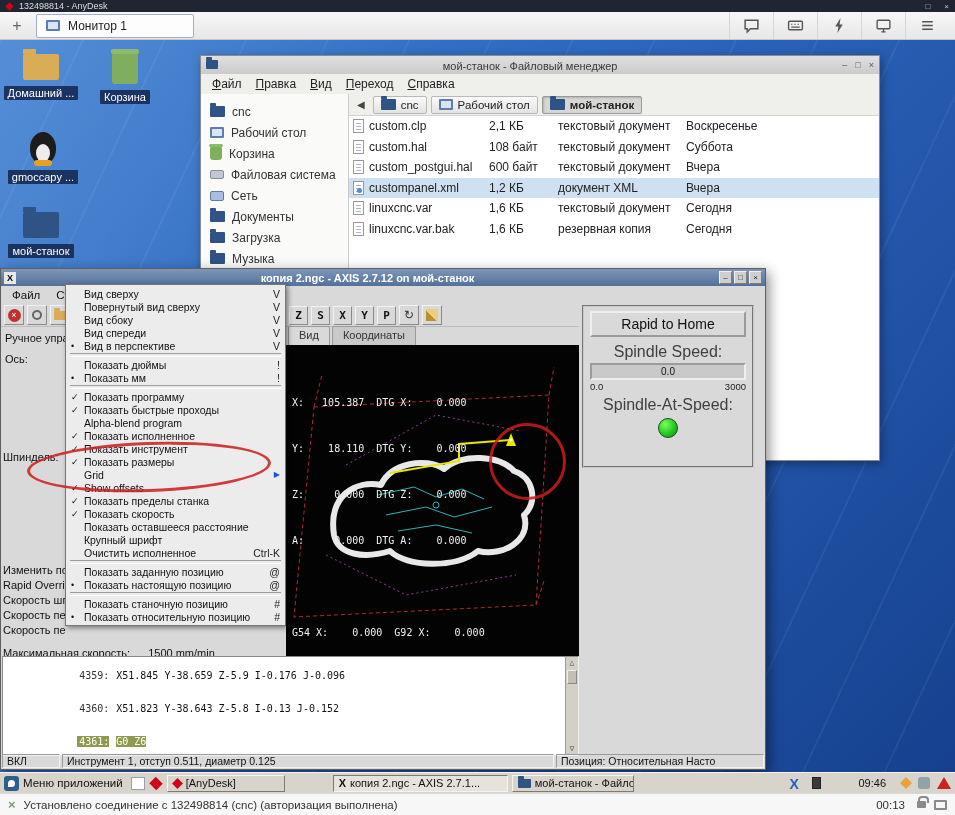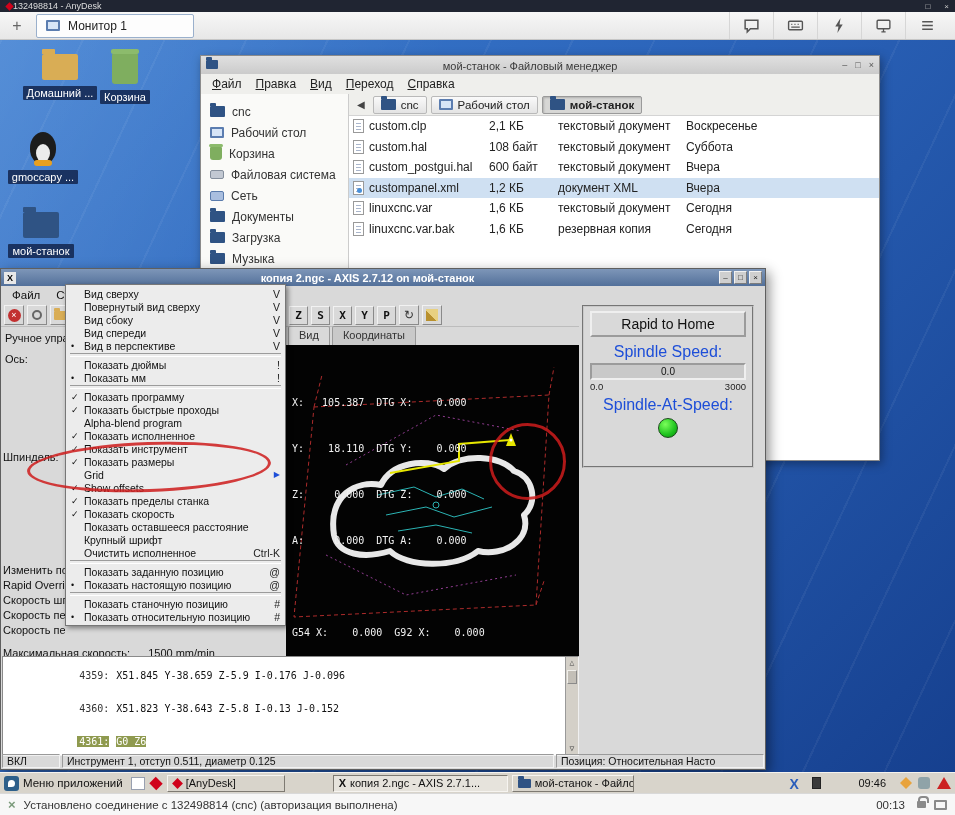--- a/index.html
+++ b/index.html
@@ -1,21 +1,21 @@
 <!DOCTYPE html>
 <html><head>
 <meta charset="utf-8">
 <style>
 *{margin:0;padding:0;box-sizing:border-box}
 body{font-family:"Liberation Sans",sans-serif;background:#666}
 button{font-family:inherit;background:none;border:none}
 .screen{position:relative;width:955px;height:815px;overflow:hidden;background:#000}
 
 
-.ad-titlebar{position:absolute;left:0;top:0;width:955px;height:12px;background:#202532;display:flex;align-items:center;padding:0 6px;z-index:90}
+.ad-titlebar{position:absolute;left:0;top:0;width:955px;height:12px;background:#202532;display:flex;align-items:center;gap:6px;padding:0 6px;z-index:90}
 .ad-title{color:#ddd;font-size:9px;line-height:12px;white-space:nowrap}
 .ad-win-controls{margin-left:auto;display:flex;gap:14px;color:#c9c9c9;font-size:8px}
 .ad-tabbar{position:absolute;left:0;top:12px;width:955px;height:28px;background:linear-gradient(#f7f7f7,#e7e7e7);border-bottom:1px solid #c6c6c6;display:flex;align-items:center;padding:0 6px;z-index:90}
 .ad-plus{font-size:16px;color:#666;width:22px;text-align:center;cursor:default}
 .ad-tab{display:flex;align-items:center;gap:8px;width:158px;height:24px;background:#fdfdfd;border:1px solid #9ab0cc;border-radius:2px;padding:0 9px;font-size:12px;color:#222;margin-left:8px;white-space:nowrap}
 .ad-actions{margin-left:auto;display:flex;height:100%}
 .ad-action{width:44px;display:flex;align-items:center;justify-content:center;border-left:1px solid #d6d6d6;color:#555}
 .ad-status{position:absolute;left:0;top:793px;width:955px;height:22px;background:#f7f7f7;border-top:1px solid #d9d9d9;display:flex;align-items:center;gap:8px;padding:0 8px;font-size:11.5px;color:#333;z-index:90}
 .ad-timer{margin-left:auto;margin-right:4px}
 .icon-session{color:#7a9a7a;font-weight:bold;font-size:13px}
@@ -23,21 +23,21 @@
 .icon-padlock::before{content:"";position:absolute;top:-5px;left:1px;width:7px;height:5px;border:2px solid #8a8a8a;border-bottom:none;border-radius:4px 4px 0 0}
 .icon-monitor-sm{width:13px;height:10px;border:2px solid #8a8a8a;border-radius:1px;flex:none}
 
 
 .desktop{position:absolute;left:0;top:40px;width:955px;height:732px;overflow:hidden;
 background:
 linear-gradient(115deg, rgba(255,255,255,.12) 0%, rgba(255,255,255,0) 35%),
 repeating-linear-gradient(115deg, rgba(255,255,255,.05) 0 2px, rgba(0,0,0,0) 2px 74px),
 linear-gradient(135deg,#3e7fd2 0%,#2a62b8 45%,#16408f 100%)}
 .dt-icon{position:absolute;width:78px;display:flex;flex-direction:column;align-items:center;gap:6px;cursor:default}
-.dt-icon:nth-of-type(1){left:21px;top:14px}
+.dt-icon:nth-of-type(1){left:2px;top:14px}
 .dt-icon:nth-of-type(2){left:86px;top:14px}
 .dt-icon:nth-of-type(3){left:4px;top:92px}
 .dt-icon:nth-of-type(4){left:2px;top:172px}
 .dt-label{background:rgba(16,33,72,.82);color:#fff;font-size:11px;padding:1px 4px;border-radius:1px;white-space:nowrap}
 .dt-img{display:block}
 
 
 .icon-folder{width:15px;height:11px;background:#d9ad55;border-radius:1px;position:relative;flex:none;display:inline-block}
 .icon-folder::before{content:"";position:absolute;top:-3px;left:0;width:6px;height:3px;background:inherit;border-radius:1px 1px 0 0}
 .icon-folder.darkblue{background:#2f5384}
@@ -123,21 +123,21 @@
 #ll-axis{left:4px;top:84px}
 #ll-spindle{left:2px;top:182px}
 #ll-feed{left:2px;top:295px;width:62px}
 #ll-rapid{left:2px;top:310px;width:62px}
 #ll-sspeed{left:2px;top:325px;width:62px}
 #ll-jog{left:2px;top:340px;width:62px}
 #ll-jog2{left:2px;top:355px;width:62px}
 #ll-maxv{left:2px;top:378px;width:260px;display:flex;gap:18px}
 .axis-rpanel{position:absolute;left:581px;top:36px;width:172px;height:163px;background:#d9d9d9;border:2px groove #c9c9c9;padding:4px 6px;display:flex;flex-direction:column;align-items:center}
 .rp-home{width:100%;height:26px;font-size:14px;color:#111;background:#d9d9d9;border:2px outset #efefef;margin-bottom:4px}
-.rp-label{font-size:16px;color:#1d4ed8;margin:2px 0;white-space:nowrap}
+.rp-label{font-size:16px;color:#404040;margin:2px 0;white-space:nowrap}
 .rp-progress{width:100%;height:17px;border:2px inset #efefef;background:#c9c9c9;display:flex;align-items:center;justify-content:center;font-size:10px;color:#111}
 .rp-scale{width:100%;display:flex;justify-content:space-between;font-size:9.5px;color:#222;margin:1px 0 2px}
 .rp-led{width:20px;height:20px;border-radius:50%;background:radial-gradient(circle at 35% 30%,#7aff5a,#1ec21e 60%,#0a8a0a);border:1px solid #1c4a1c;margin-top:2px}
 .vm-popup{position:absolute;left:64px;top:15px;width:221px;background:#ececec;border:1px solid #777;box-shadow:2px 2px 5px rgba(0,0,0,.45);padding:2px 1px;z-index:40}
 .vm-item{display:flex;align-items:center;height:13px;font-size:10.5px;color:#111;padding:0 4px;white-space:nowrap}
 .vm-prefix{width:13px;flex:none;font-size:9px}
 .vm-accel{margin-left:auto;padding-left:10px;color:#222}
 .vm-item.sep{height:4px;padding:0;margin:1px 3px;border-top:1px solid #9c9c9c;border-bottom:1px solid #fff}
 .vm-item.grid-sub .vm-accel{color:#1d4ed8;font-size:8px}
 .axis-gcode{position:absolute;left:1px;top:387px;width:577px;height:100px;background:#fff;border:1px solid;border-color:#8a8a8a #f0f0f0 #f0f0f0 #8a8a8a;font-family:"DejaVu Sans Mono",monospace;font-size:10px;line-height:11px;padding:2px 16px 2px 2px;overflow:hidden}

